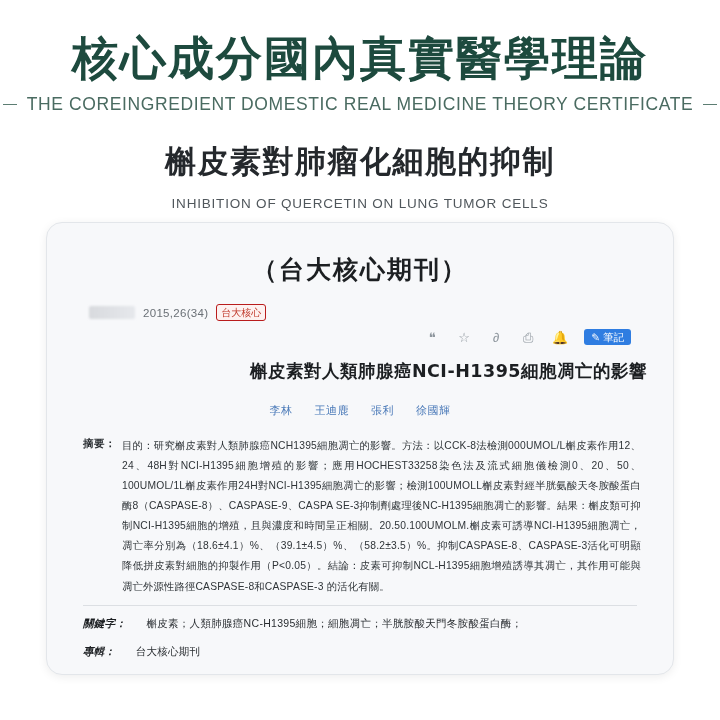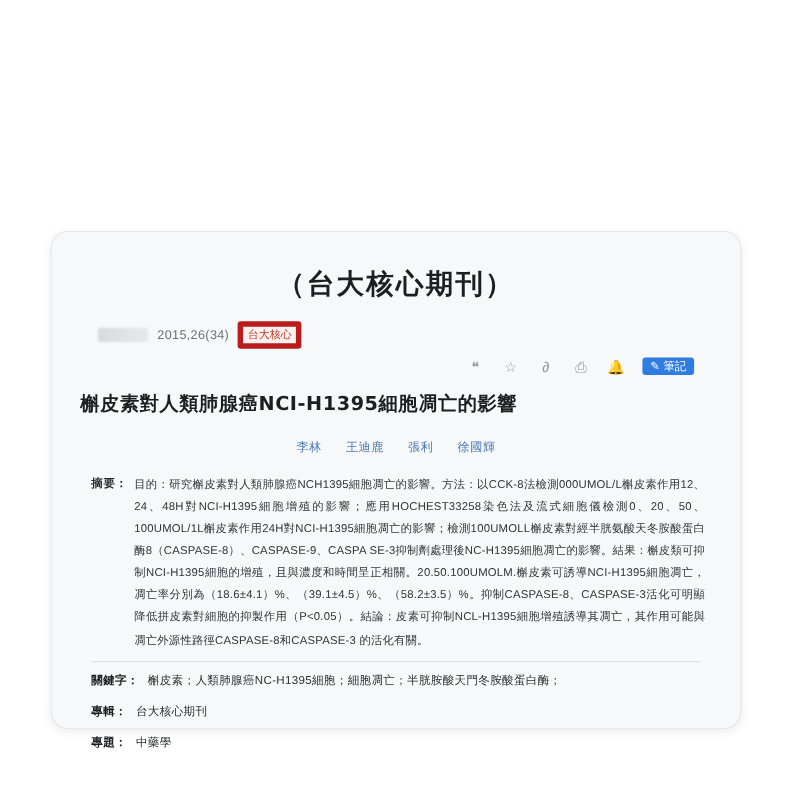--- a/index.html
+++ b/index.html
@@ -63,21 +63,21 @@
     font-size: 13.5px;
     letter-spacing: 0.8px;
     color: #50575c;
     white-space: nowrap;
   }
 
   
   .card {
     position: absolute;
     left: 46px;
-    top: 210px;
+    top: 222px;
     width: 628px;
     height: 453px;
     background: #f7f8fa;
     border: 1px solid #e3e6ea;
     border-radius: 16px;
     box-shadow: 0 2px 10px rgba(0,0,0,0.07);
     padding: 20px 26px 16px 26px;
   }
 
   .journal-title {
@@ -104,21 +104,21 @@
     filter: blur(1px);
   }
   .meta-text {
     font-size: 11.5px;
     color: #6a7076;
     letter-spacing: 0.3px;
   }
   .meta-badge {
     font-size: 10px;
     color: #c0392b;
-    border: 5px solid #b91c1c;
+    border: 1px solid #b91c1c;
     background: #fdf1f0;
     border-radius: 3px;
     padding: 1px 4px;
     line-height: 1.3;
   }
 
   
   .toolbar {
     display: flex;
     align-items: center;
@@ -142,21 +142,21 @@
     gap: 3px;
     background: #2f7de1;
     color: #fff;
     font-size: 10.5px;
     border-radius: 3px;
     padding: 2.5px 7px;
     line-height: 1;
   }
 
   .paper-title {
-    text-align: left;
+    text-align: right;
     font-family: "DejaVu Sans", sans-serif;
     font-size: 17.5px;
     font-weight: bold;
     color: #1c1f22;
     letter-spacing: 0.5px;
     margin-top: 14px;
   }
 
   .authors {
     display: flex;
@@ -195,33 +195,44 @@
     margin-top: 6px;
     padding-left: 10px;
     font-size: 10.5px;
     color: #2a2e32;
     letter-spacing: 0.3px;
     line-height: 2.1;
   }
   .foot-line .fl-label {
     font-weight: bold;
     color: #1c1f22;
-    margin-right: 5px;
+    margin-right: 17px;
+    font-style: italic;
   }
   .foot-sep {
     height: 1px;
     background: #dcdfe3;
     margin: 8px 10px 2px 10px;
   }
 </style>
 </head>
 <body>
 
 <div class="page">
 
+  <div class="hero">
+    <div class="hero-title">核心成分國內真實醫學理論</div>
+    <div class="hero-sub-wrap">
+      <span class="hero-sub-line"></span>
+      <span class="hero-sub">THE COREINGREDIENT DOMESTIC REAL MEDICINE THEORY CERTIFICATE</span>
+      <span class="hero-sub-line"></span>
+    </div>
+    <div class="hero-title2">槲皮素對肺瘤化細胞的抑制</div>
+    <div class="hero-sub2">INHIBITION OF QUERCETIN ON LUNG TUMOR CELLS</div>
+  </div>
 
   <div class="card">
 
     <div class="journal-title">（台大核心期刊）</div>
 
     <div class="meta-row">
       <span class="meta-blur"></span>
       <span class="meta-text">2015,26(34)</span>
       <span class="meta-badge">台大核心</span>
     </div>
@@ -256,19 +267,15 @@
 
     <div class="foot-line">
       <span class="fl-label">關鍵字：</span>
       <span>槲皮素；人類肺腺癌NC-H1395細胞；細胞凋亡；半胱胺酸天門冬胺酸蛋白酶；</span>
     </div>
 
     <div class="foot-line">
       <span class="fl-label">專輯：</span>
       <span>台大核心期刊</span>
     </div>
-    <div class="foot-line">
-      <span class="fl-label">專題：</span>
-      <span>中藥學</span>
-    </div>
 
   </div>
 </div>
 
 </body></html>

